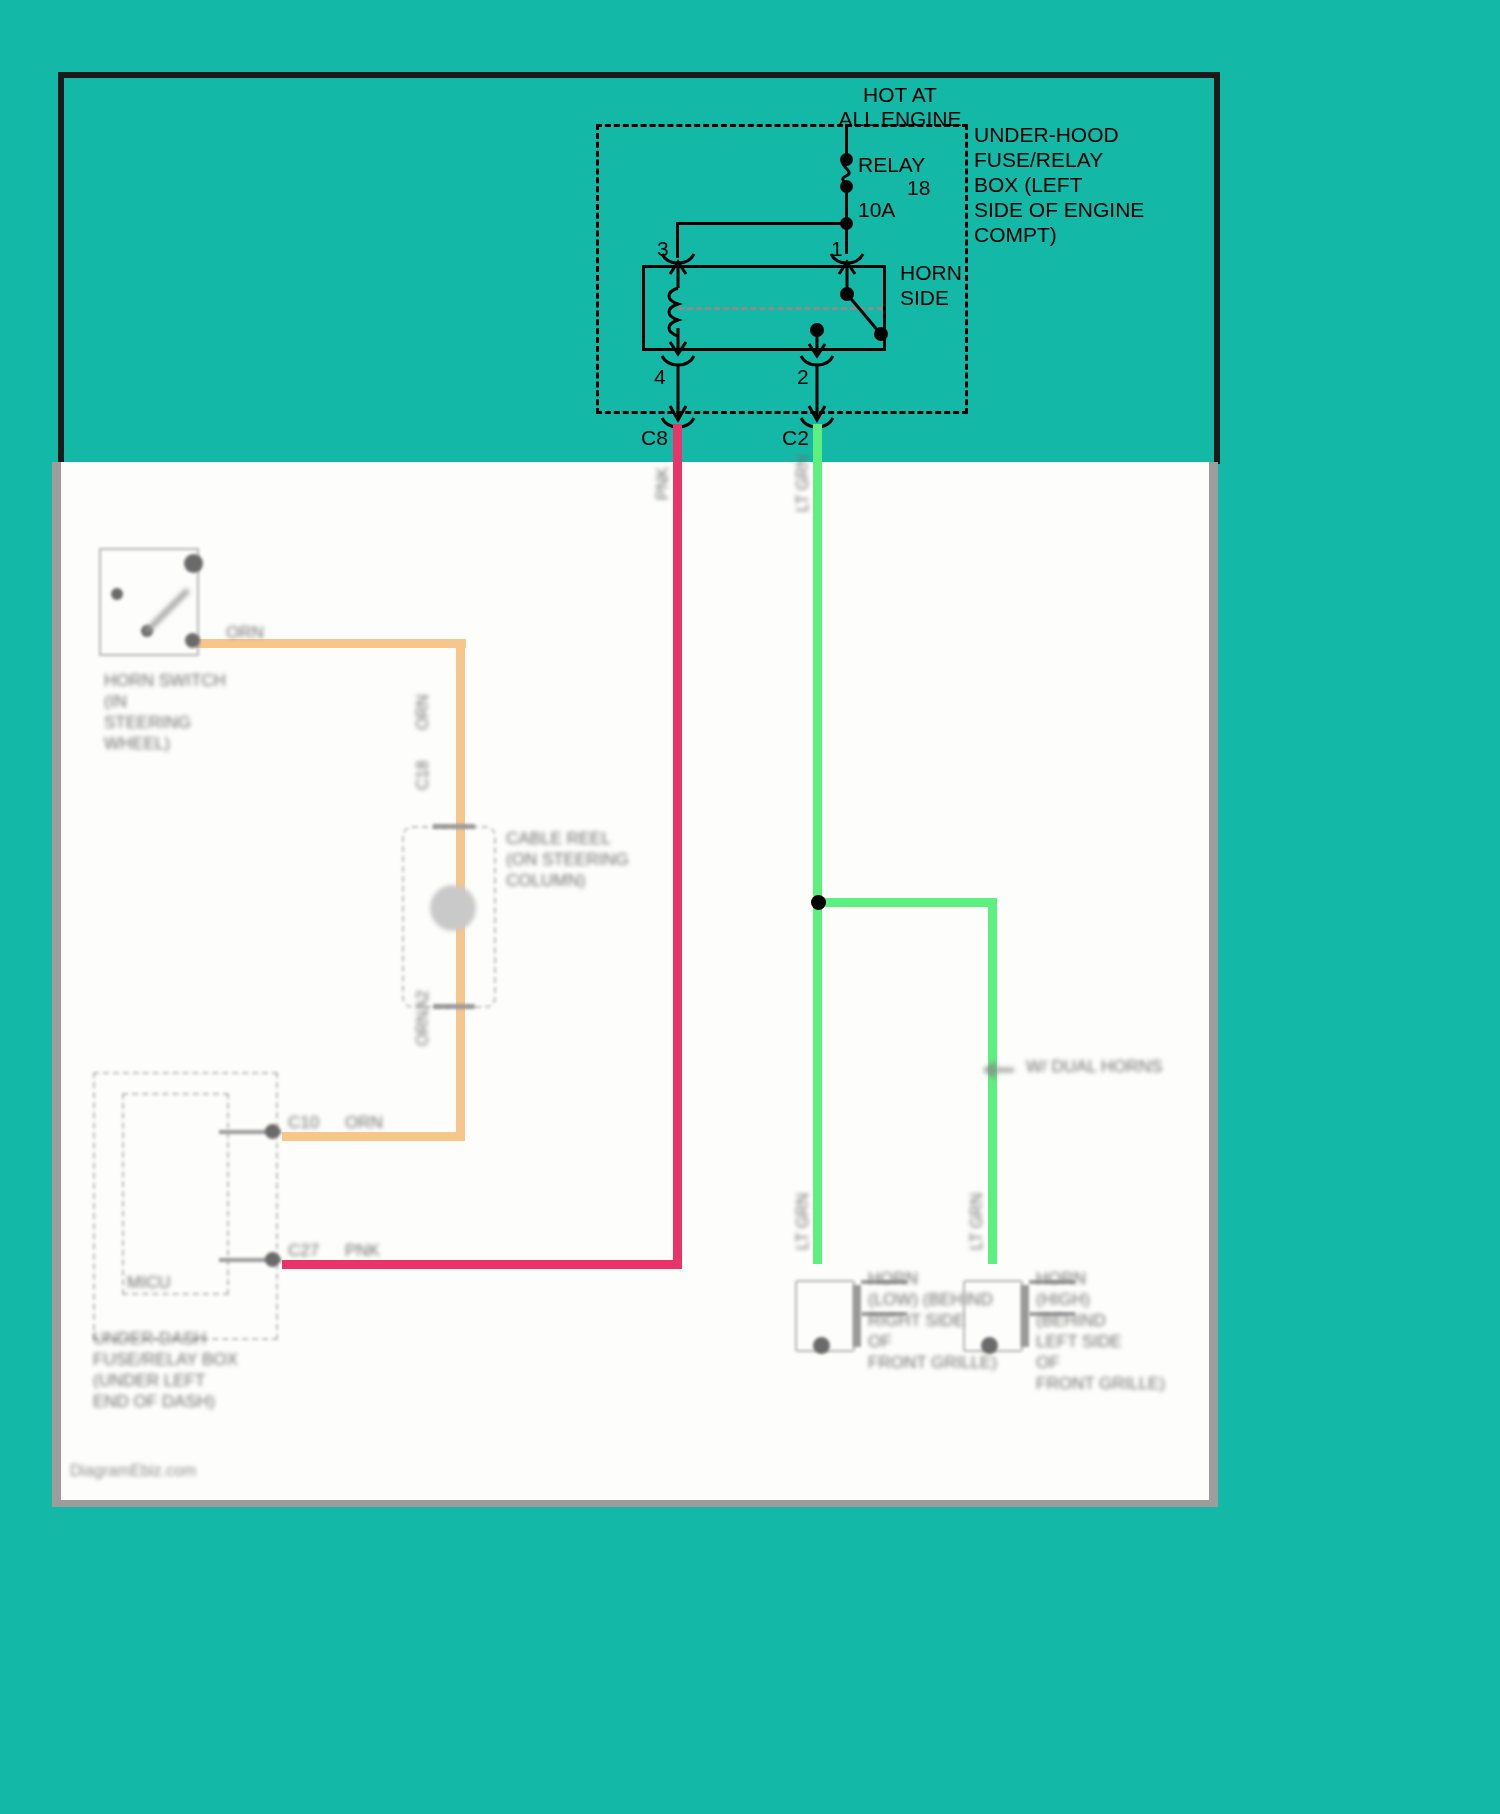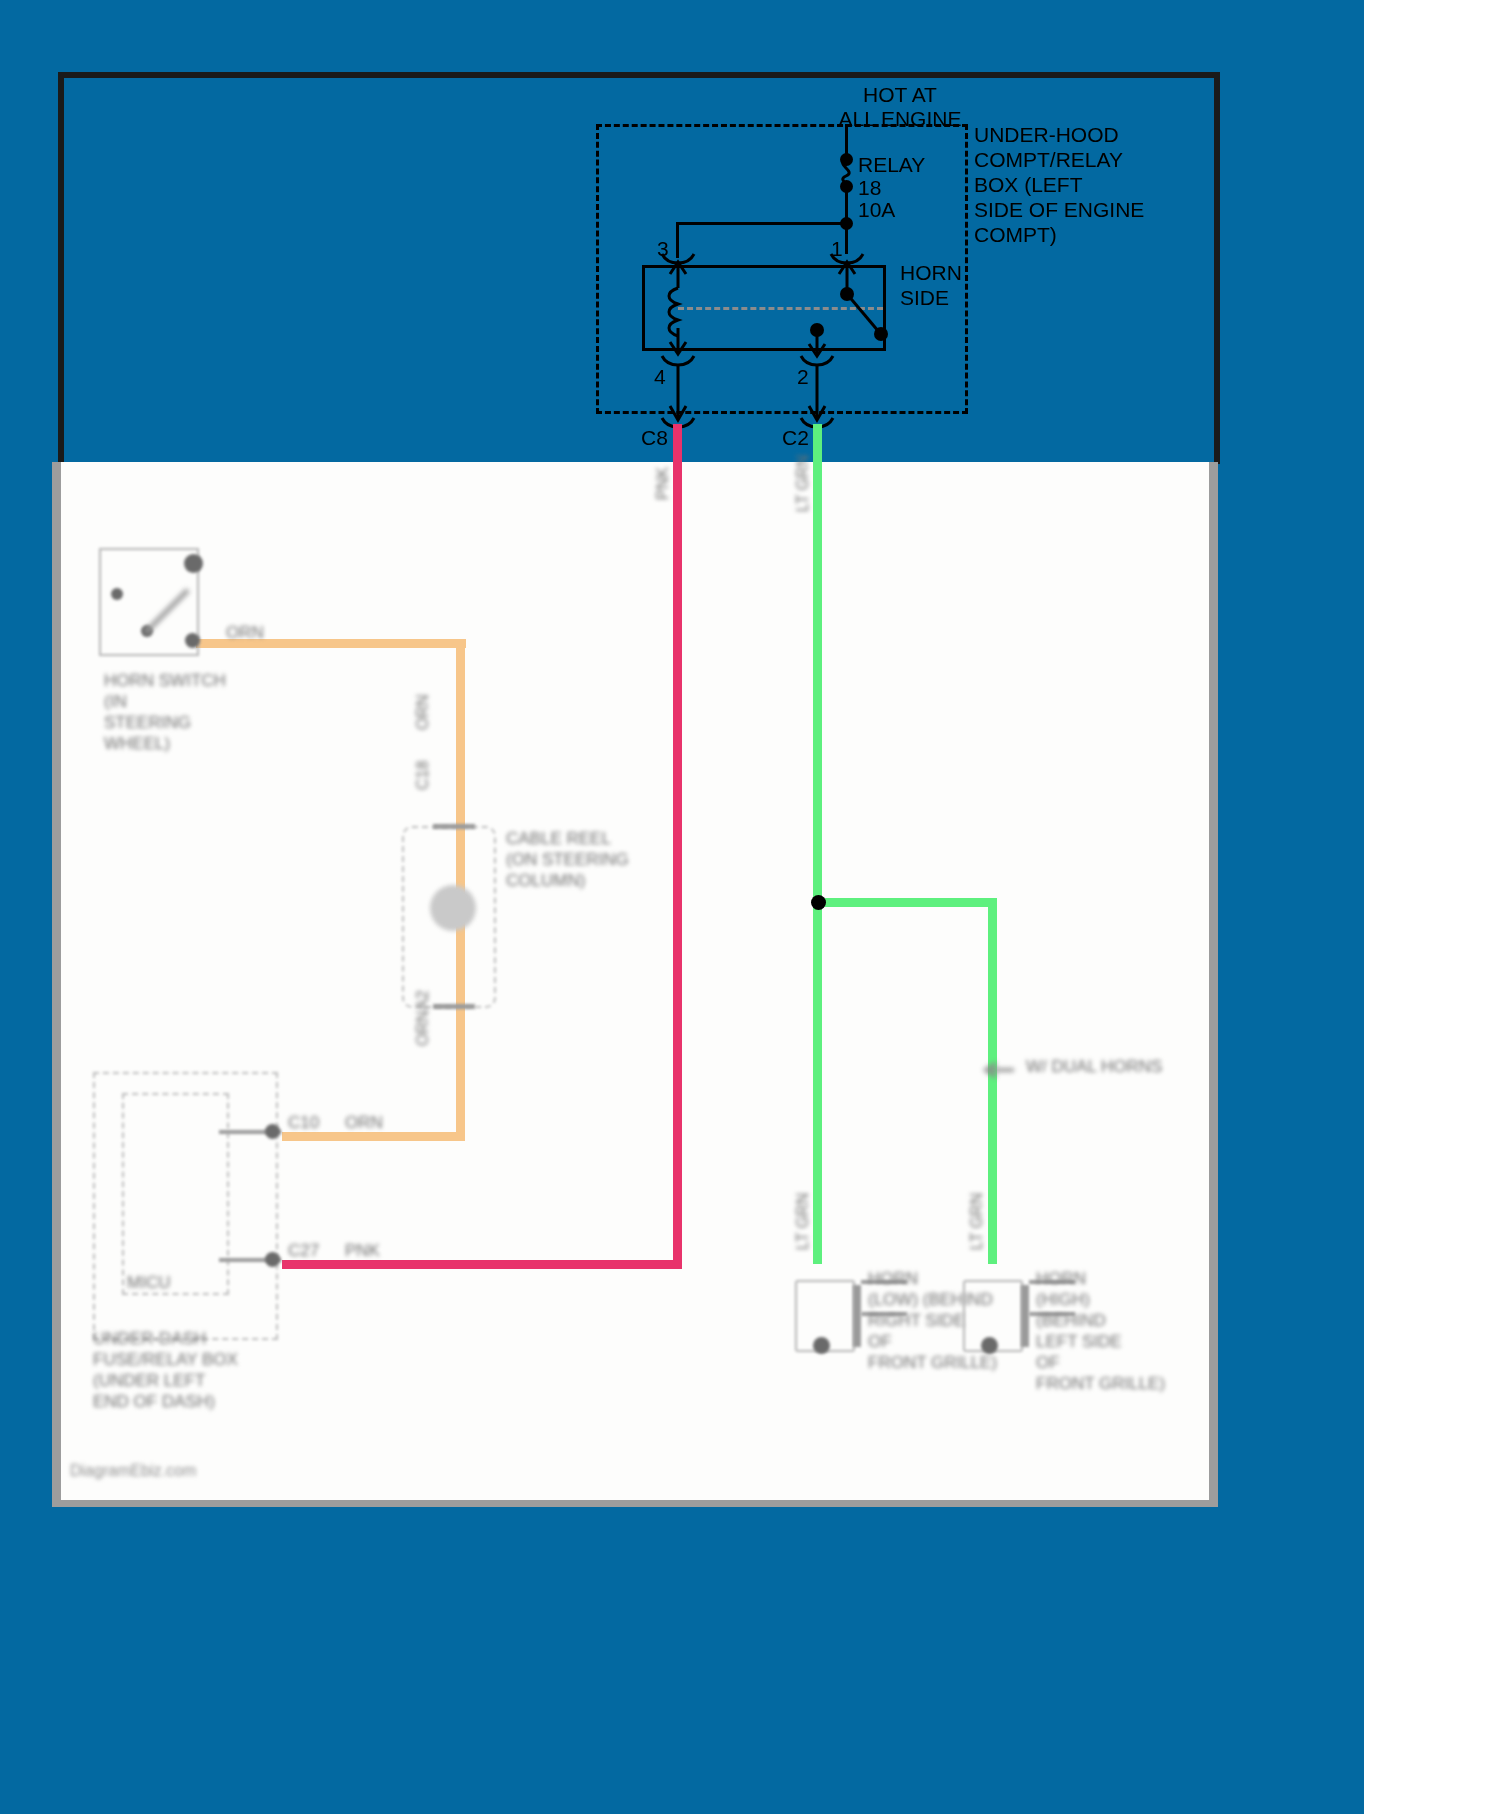--- a/index.html
+++ b/index.html
@@ -3,23 +3,23 @@
 <meta charset="utf-8">
 <style>
   * { box-sizing: border-box; }
   html, body {
     margin: 0; padding: 0;
     background: #ffffff;
     font-family: "Liberation Sans", sans-serif;
   }
   #page {
     position: relative;
-    width: 1364px;
+    width: 1500px;
     height: 1814px;
-    background: #0369a1;
+    background: #14b8a6;
     overflow: hidden;
   }
 
   
   .frame-top {
     position: absolute;
     left: 58px; top: 72px;
     width: 1162px; height: 6px;
     background: #1a1a1a;
   }
@@ -180,35 +180,35 @@
   <div class="frame-left-faded"></div>
   <div class="frame-right-faded"></div>
   <div class="frame-bottom-faded"></div>
 
   <div class="lbl center" style="left:820px; top:82px; width:160px;">HOT AT</div>
   <div class="lbl center" style="left:800px; top:106px; width:200px;">ALL ENGINE</div>
 
   <div class="dash-box" style="left:596px; top:124px; width:372px; height:290px;"></div>
 
   <div class="lbl" style="left:974px; top:122px;">UNDER-HOOD
-COMPT/RELAY
+FUSE/RELAY
 BOX (LEFT
 SIDE OF ENGINE
 COMPT)</div>
 
   <div class="wire wire-v" style="left:845px; top:124px; width:3px; height:36px;"></div>
   <div class="dot" style="left:840px; top:153px;"></div>
 
   <svg style="position:absolute; left:828px; top:158px;" width="36" height="30">
     <path d="M18,2 C7,7 29,13 18,18 C9,22 22,26 18,28" stroke="#000" stroke-width="3" fill="none"></path>
   </svg>
   <div class="dot" style="left:840px; top:180px;"></div>
 
   <div class="lbl" style="left:858px; top:152px;">RELAY</div>
-  <div class="lbl" style="left:858px; top:175px;">18</div>
+  <div class="lbl" style="left:907px; top:175px;">18</div>
   <div class="lbl" style="left:858px; top:197px;">10A</div>
 
   <div class="wire wire-v" style="left:845px; top:188px; height:66px;"></div>
   <div class="dot" style="left:840px; top:217px;"></div>
 
   <div class="wire wire-h" style="left:676px; top:222px; width:172px;"></div>
   <div class="wire wire-v" style="left:676px; top:222px; height:36px;"></div>
 
   <svg style="position:absolute; left:660px; top:252px;" width="36" height="16">
     <path d="M2,2 C8,14 28,14 34,2" stroke="#000" stroke-width="3" fill="none"></path>

